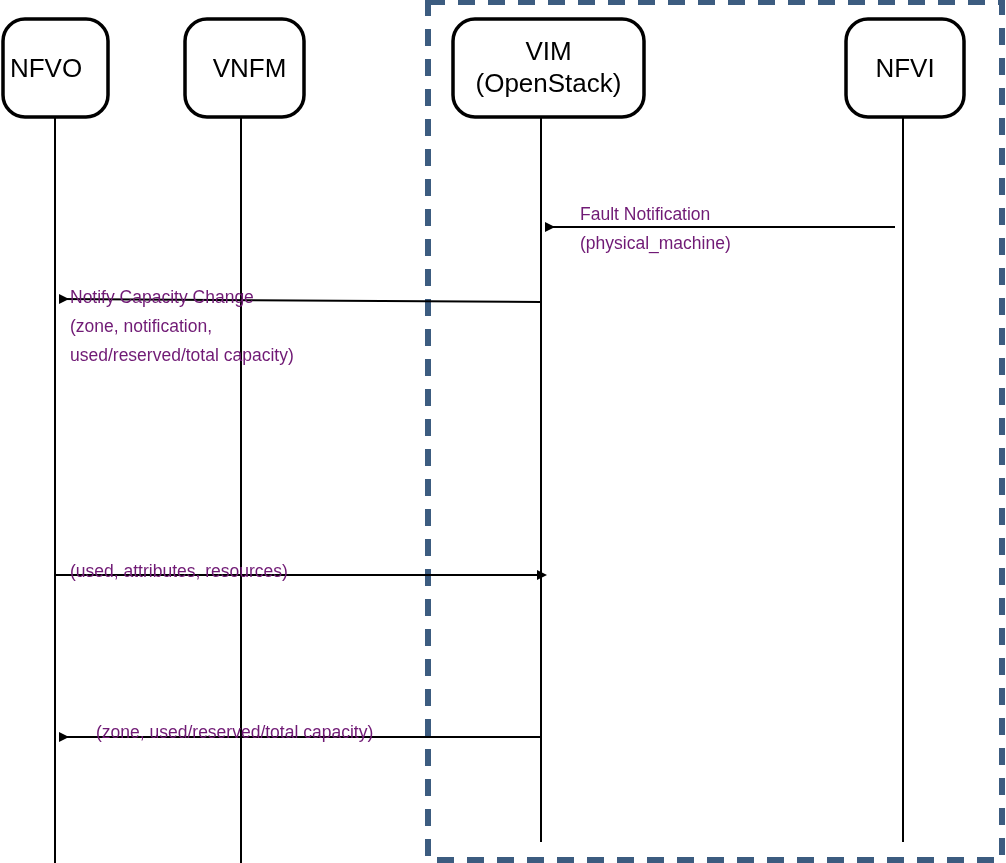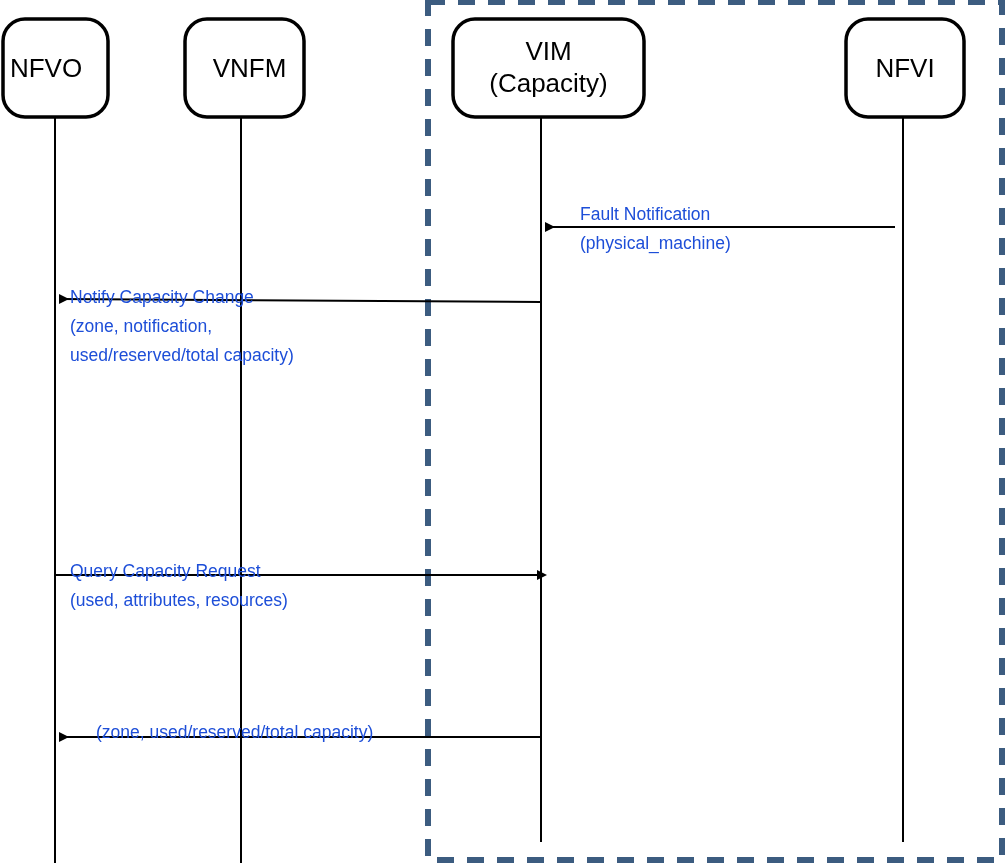--- a/index.html
+++ b/index.html
@@ -29,21 +29,21 @@
     text-align: center;
     color: #000000;
     font-family: "Liberation Sans", sans-serif;
     font-size: 26px;
     line-height: 32px;
     letter-spacing: 0px;
     pointer-events: none;
   }
   .msg-label {
     position: absolute;
-    color: #1d4ed8;
+    color: #701a75;
     font-family: "Liberation Sans", sans-serif;
     font-size: 17.5px;
     line-height: 29px;
     white-space: nowrap;
   }
 </style>
 </head>
 <body>
 
 <div id="canvas">
@@ -82,40 +82,39 @@
   <div class="actor-label" style="left:3px; top:52px; width:86px;">
     <div>NFVO</div>
   </div>
 
   <div class="actor-label" style="left:185px; top:52px; width:129px;">
     <div>VNFM</div>
   </div>
 
   <div class="actor-label" style="left:453px; top:35px; width:191px;">
     <div>VIM</div>
-    <div>(Capacity)</div>
+    <div>(OpenStack)</div>
   </div>
 
   <div class="actor-label" style="left:846px; top:52px; width:118px;">
     <div>NFVI</div>
   </div>
 
   <div class="msg-label" style="left:580px; top:200px;">
     <div>Fault Notification</div>
     <div>(physical_machine)</div>
   </div>
 
   <div class="msg-label" style="left:70px; top:283px;">
     <div>Notify Capacity Change</div>
     <div>(zone, notification,</div>
     <div>used/reserved/total  capacity)</div>
   </div>
 
   <div class="msg-label" style="left:70px; top:557px;">
-    <div>Query Capacity Request</div>
     <div>(used, attributes, resources)</div>
   </div>
 
   <div class="msg-label" style="left:96px; top:718px;">
     <div>(zone, used/reserved/total  capacity)</div>
   </div>
 
 </div>
 
 </body></html>

